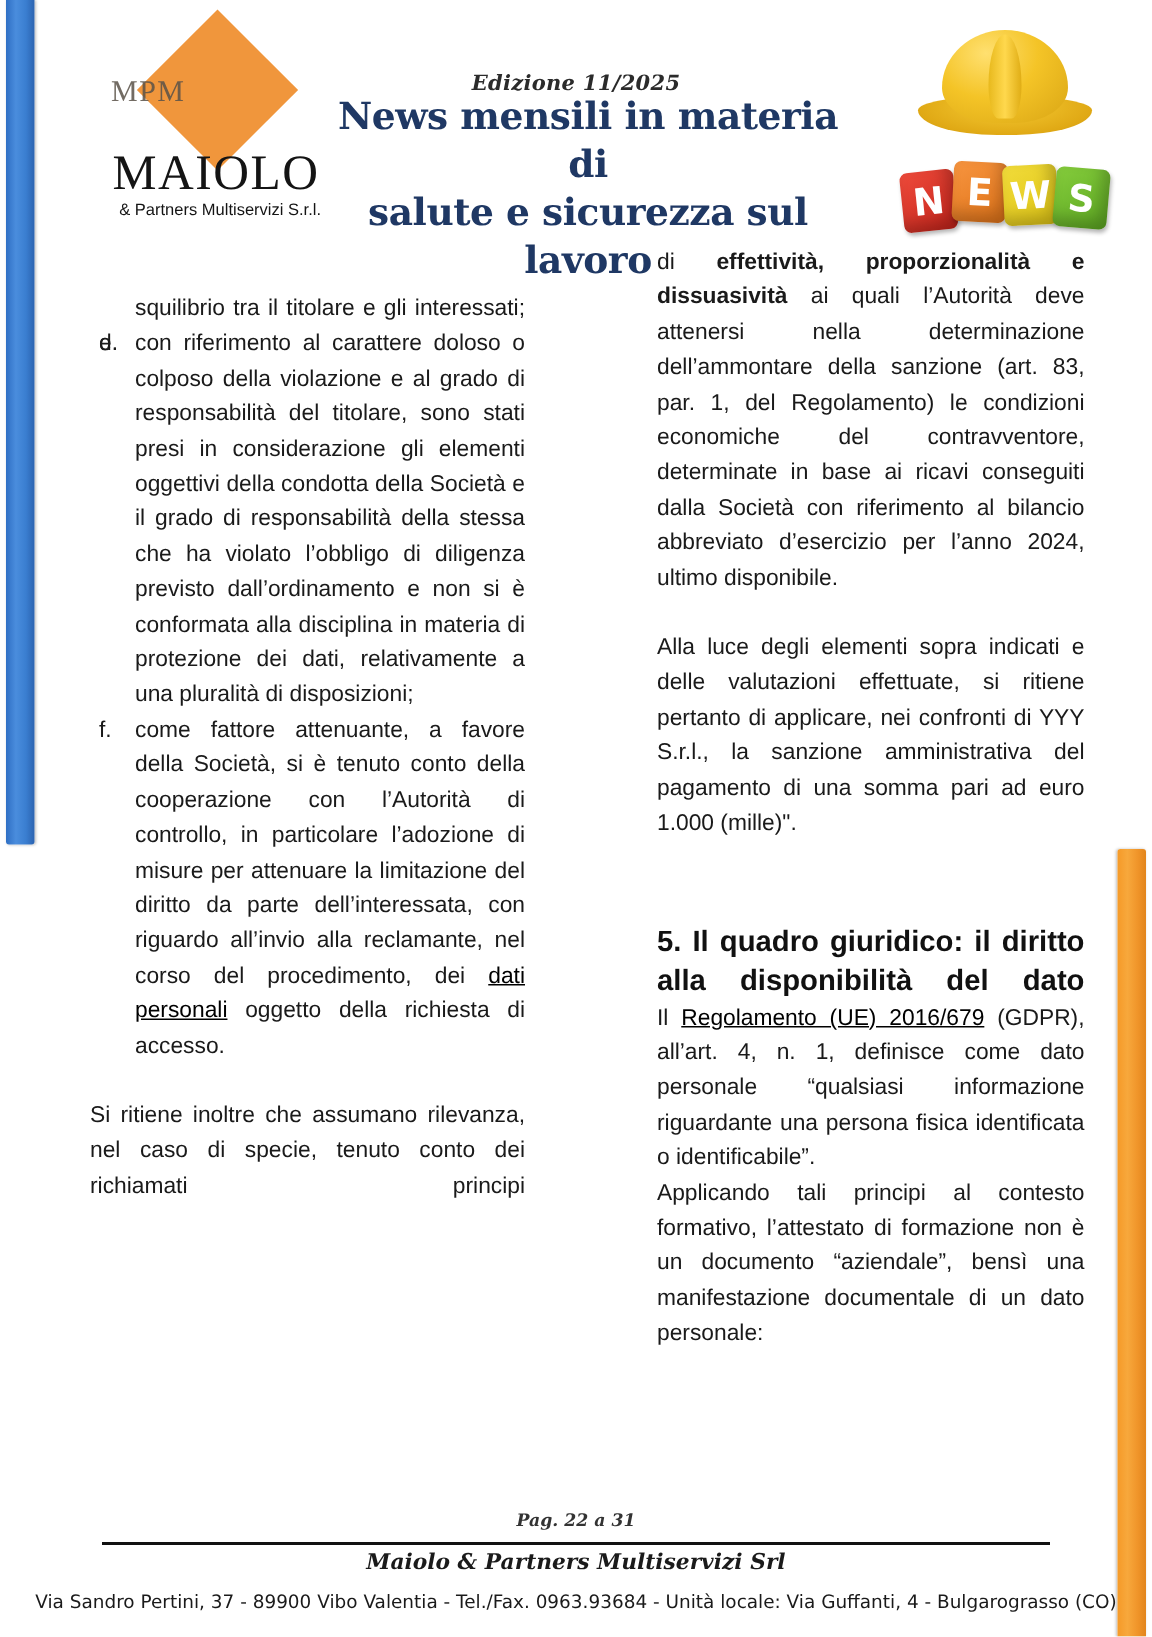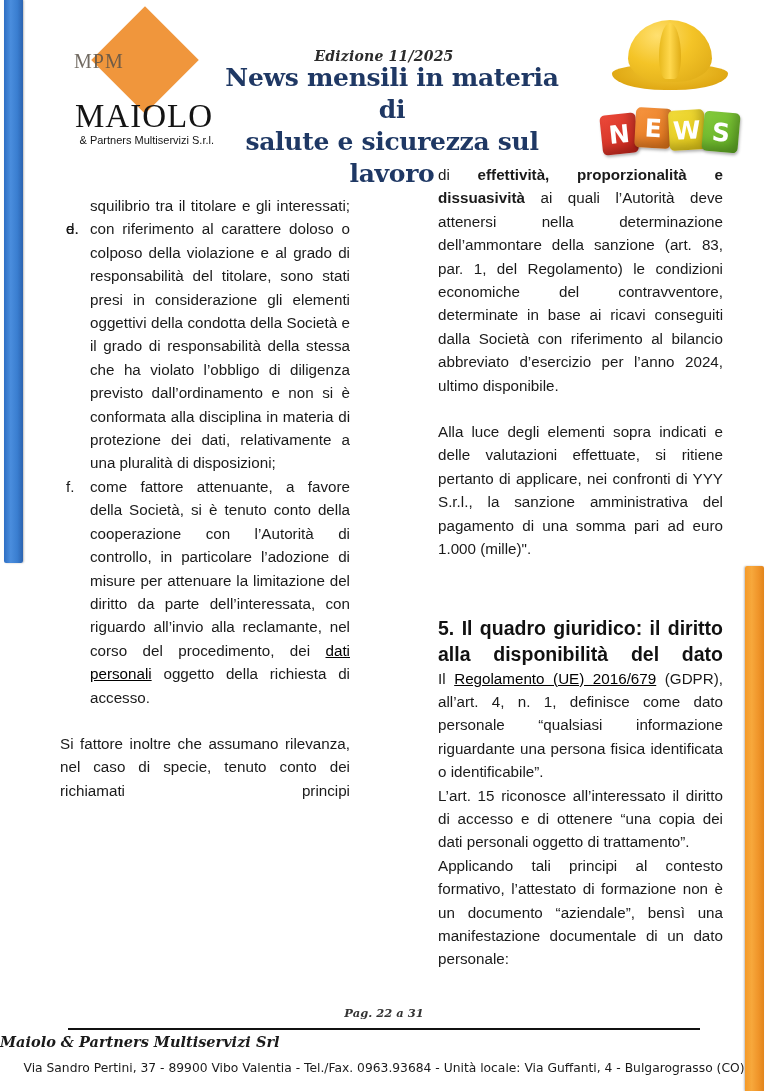--- a/index.html
+++ b/index.html
@@ -275,21 +275,21 @@
     left: 68px;
     top: 22px;
     width: 632px;
     height: 2px;
     background: #111111;
   }
   .footer-company {
     position: absolute;
     left: 0; top: 27px;
     width: 768px;
-    text-align: left;
+    text-align: center;
     font-family: "DejaVu Serif", serif;
     font-style: italic;
     font-weight: bold;
     font-size: 14.5px;
     color: #1a1a1a;
   }
   .footer-address {
     position: absolute;
     left: 0; top: 55px;
     width: 768px;
@@ -351,38 +351,37 @@
         <span>con riferimento al carattere doloso o colposo della violazione e al grado di responsabilità del titolare, sono stati presi in considerazione gli elementi oggettivi della condotta della Società e il grado di responsabilità della stessa che ha violato l’obbligo di diligenza previsto dall’ordinamento e non si è conformata alla disciplina in materia di protezione dei dati, relativamente a una pluralità di disposizioni;</span>
       </li>
       <li>
         <span class="marker">f.</span>
         <span>come fattore attenuante, a favore della Società, si è tenuto conto della cooperazione con l’Autorità di controllo, in particolare l’adozione di misure per attenuare la limitazione del diritto da parte dell’interessata, con riguardo all’invio alla reclamante, nel corso del procedimento, dei </span><a class="doclink" href="#">dati personali</a><span> oggetto della richiesta di accesso.</span>
       </li>
     </ol>
 
     <div class="gap"></div>
 
-    <p class="para j-all">Si fattore inoltre che assumano rilevanza, nel caso di specie, tenuto conto dei richiamati principi</p>
+    <p class="para j-all">Si ritiene inoltre che assumano rilevanza, nel caso di specie, tenuto conto dei richiamati principi</p>
   </div>
 
   <div class="col col-right">
 
     <p class="para"><span>di </span><b>effettività, proporzionalità e dissuasività</b><span> ai quali l’Autorità deve attenersi nella determinazione dell’ammontare della sanzione (art. 83, par. 1, del Regolamento) le condizioni economiche del contravventore, determinate in base ai ricavi conseguiti dalla Società con riferimento al bilancio abbreviato d’esercizio per l’anno 2024, ultimo disponibile.</span></p>
 
     <div class="gap"></div>
 
     <p class="para">Alla luce degli elementi sopra indicati e delle valutazioni effettuate, si ritiene pertanto di applicare, nei confronti di YYY S.r.l., la sanzione amministrativa del pagamento di una somma pari ad euro 1.000 (mille)".</p>
 
     <div class="gap"></div>
 
     <p class="section-head j-all">5. Il quadro giuridico: il diritto alla disponibilità del dato</p>
 
     <p class="para"><span>Il </span><a class="doclink j-all" href="#">Regolamento (UE) 2016/679</a><span> (GDPR), all’art. 4, n. 1, definisce come dato personale “qualsiasi informazione riguardante una persona fisica identificata o identificabile”.</span></p>
 
-    <p class="para">L’art. 15 riconosce all’interessato il diritto di accesso e di ottenere “una copia dei dati personali oggetto di trattamento”.</p>
 
     <p class="para">Applicando tali principi al contesto formativo, l’attestato di formazione non è un documento “aziendale”, bensì una manifestazione documentale di un dato personale:</p>
   </div>
 </div>
 
 <div class="footer">
   <div class="pagenum">Pag. 22 a 31</div>
   <div class="footer-rule"></div>
   <div class="footer-company">Maiolo &amp; Partners Multiservizi Srl</div>
   <div class="footer-address">Via Sandro Pertini, 37 - 89900 Vibo Valentia - Tel./Fax. 0963.93684 - Unità locale: Via Guffanti, 4 - Bulgarograsso (CO)</div>

